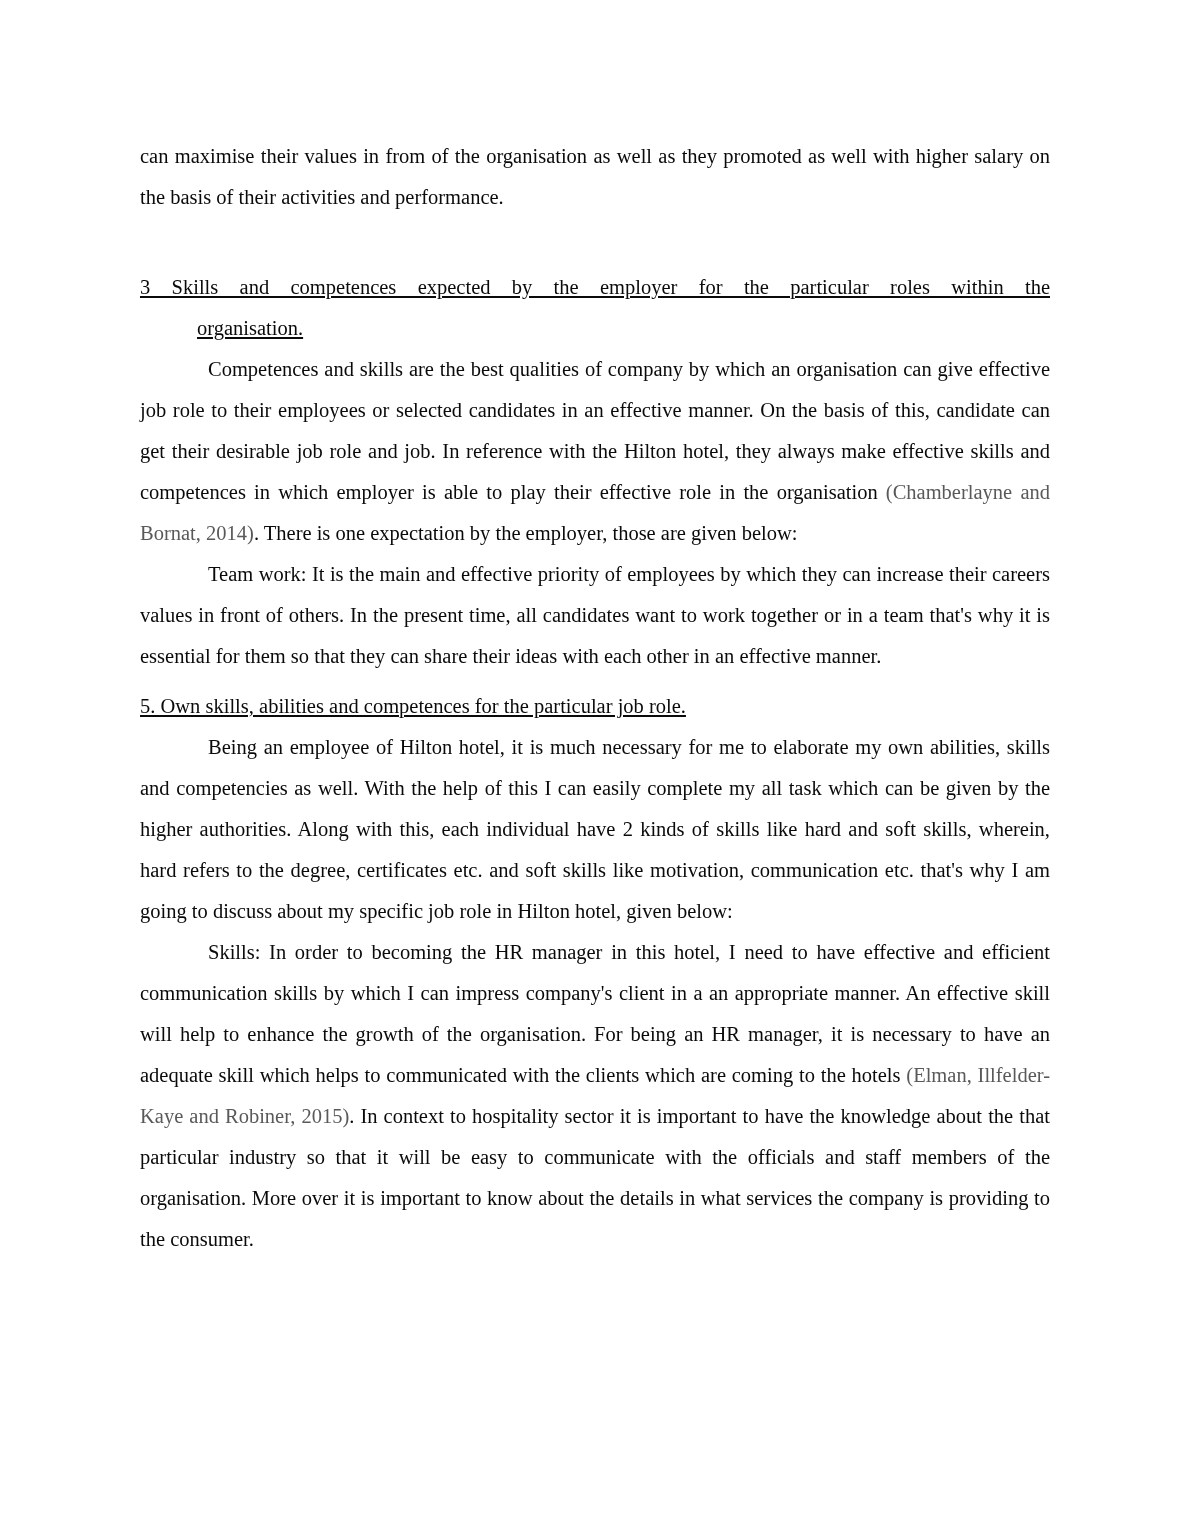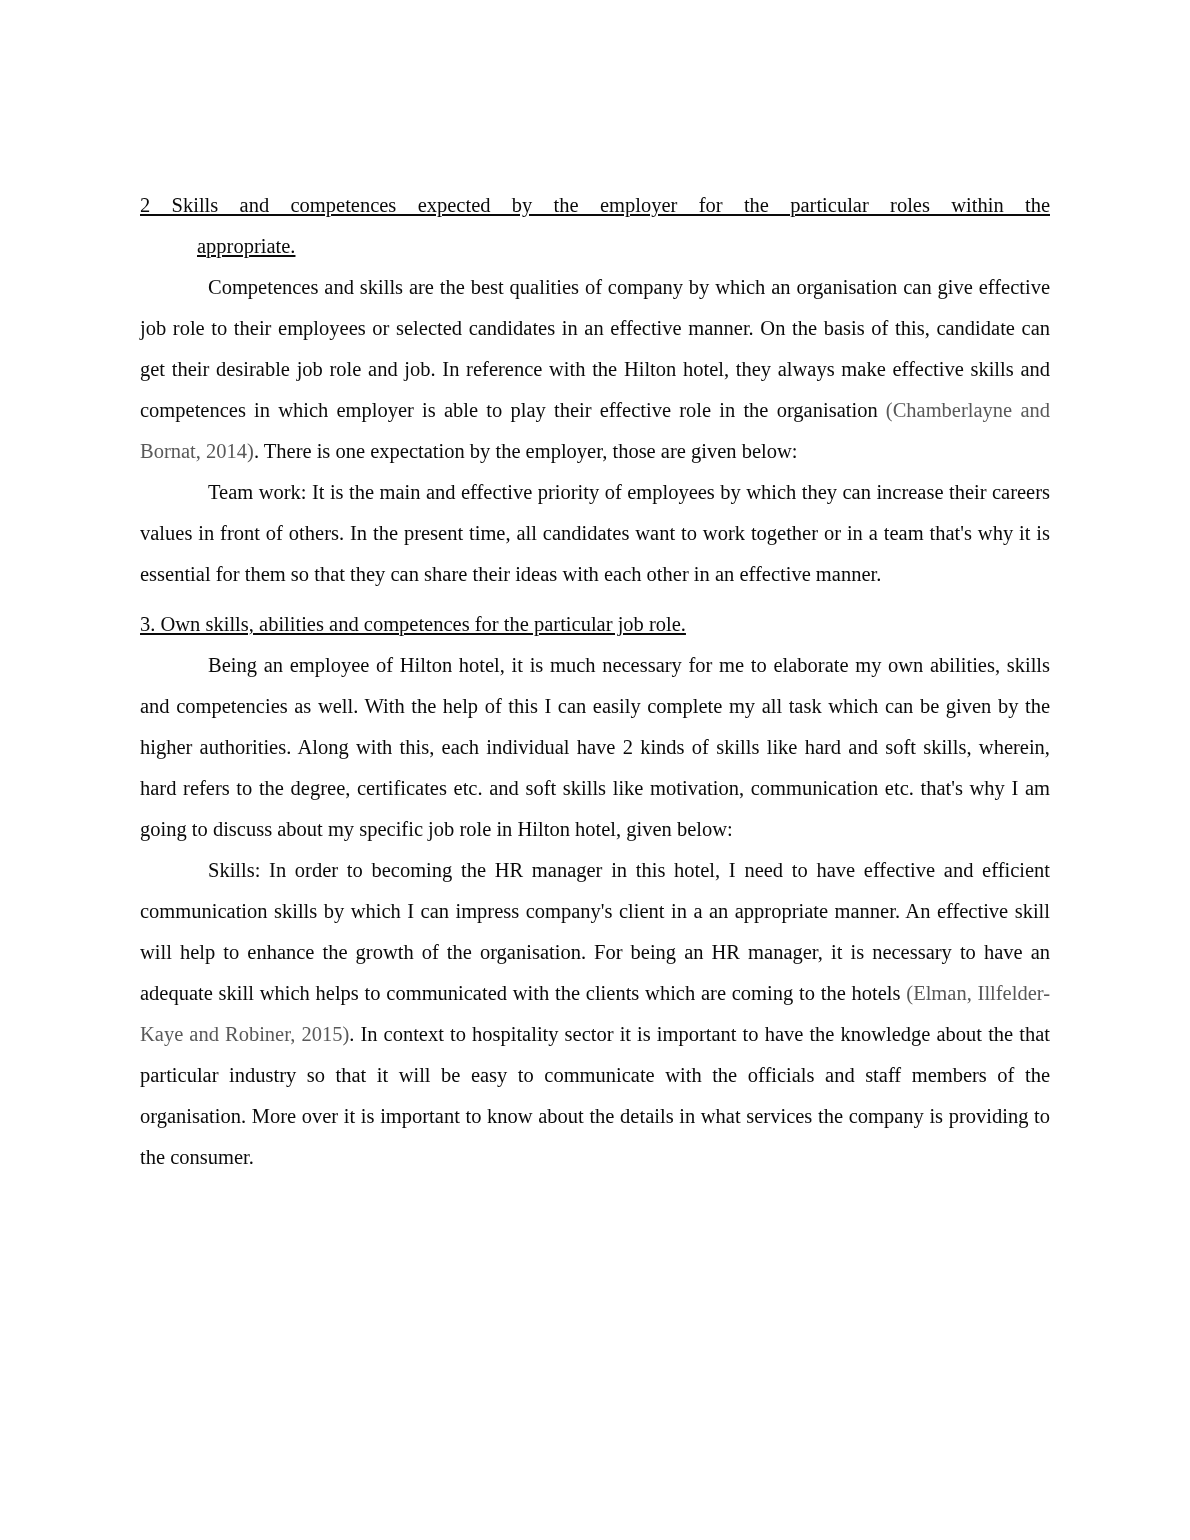--- a/index.html
+++ b/index.html
@@ -50,25 +50,26 @@
   }
   .heading-line > span {
     text-decoration: underline;
   }
 </style>
 </head>
 <body>
 
 <main class="page">
   <section>
+      <p class="para"><span class="run-normal">can maximise their values in from of the organisation as well as they promoted as well with higher salary on the basis of their activities and performance.</span></p>
       <h2 class="heading l2">
-        <div class="heading-line justify"><span>2 Skills and competences expected by the employer for the particular roles within the</span></div>
-        <div class="heading-line cont"><span>appropriate.</span></div>
+        <div class="heading-line justify"><span>3 Skills and competences expected by the employer for the particular roles within the</span></div>
+        <div class="heading-line cont"><span>organisation.</span></div>
       </h2>
       <p class="para indent"><span class="run-normal">Competences and skills are the best qualities of company by which an organisation can give effective job role to their employees or selected candidates in an effective manner. On the basis of this, candidate can get their desirable job role and job. In reference with the Hilton hotel, they always make effective skills and competences in which employer is able to play their effective role in the organisation </span><span class="run-cite">(Chamberlayne and Bornat, 2014)</span><span class="run-normal">. There is one expectation by the employer, those are given below:</span></p>
       <p class="para indent"><span class="run-bold">Team work: </span><span class="run-normal">It is the main and effective priority of employees by which they can increase their careers values in front of others. In the present time, all candidates want to work together or in a team that's why it is essential for them so that they can share their ideas with each other in an effective manner.</span></p>
       <h2 class="heading l3">
-        <div class="heading-line"><span>3. Own skills, abilities and competences for the particular job role.</span></div>
+        <div class="heading-line"><span>5. Own skills, abilities and competences for the particular job role.</span></div>
       </h2>
       <p class="para indent"><span class="run-normal">Being an employee of Hilton hotel, it is much necessary for me to elaborate my own abilities, skills and competencies as well. With the help of this I can easily complete my all task which can be given by the higher authorities. Along with this, each individual have 2 kinds of skills like hard and soft skills, wherein, hard refers to the degree, certificates etc. and soft skills like motivation, communication etc. that's why I am going to discuss about my specific job role in Hilton hotel, given below:</span></p>
       <p class="para indent"><span class="run-bold">Skills: </span><span class="run-normal">In order to becoming the HR manager in this hotel, I need to have effective and efficient communication skills by which I can impress company's client in a an appropriate manner. An effective skill will help to enhance the growth of the organisation. For being an HR manager, it is necessary to have an adequate skill which helps to communicated with the clients which are coming to the hotels </span><span class="run-cite">(Elman, Illfelder-Kaye and Robiner, 2015)</span><span class="run-normal">. In context to hospitality sector it is important to have the knowledge about the that particular industry so that it will be easy to communicate with the officials and staff members of the organisation. More over it is important to know about the details in what services the company is providing to the consumer.</span></p>
     </section>
 </main>
 
 </body></html>

